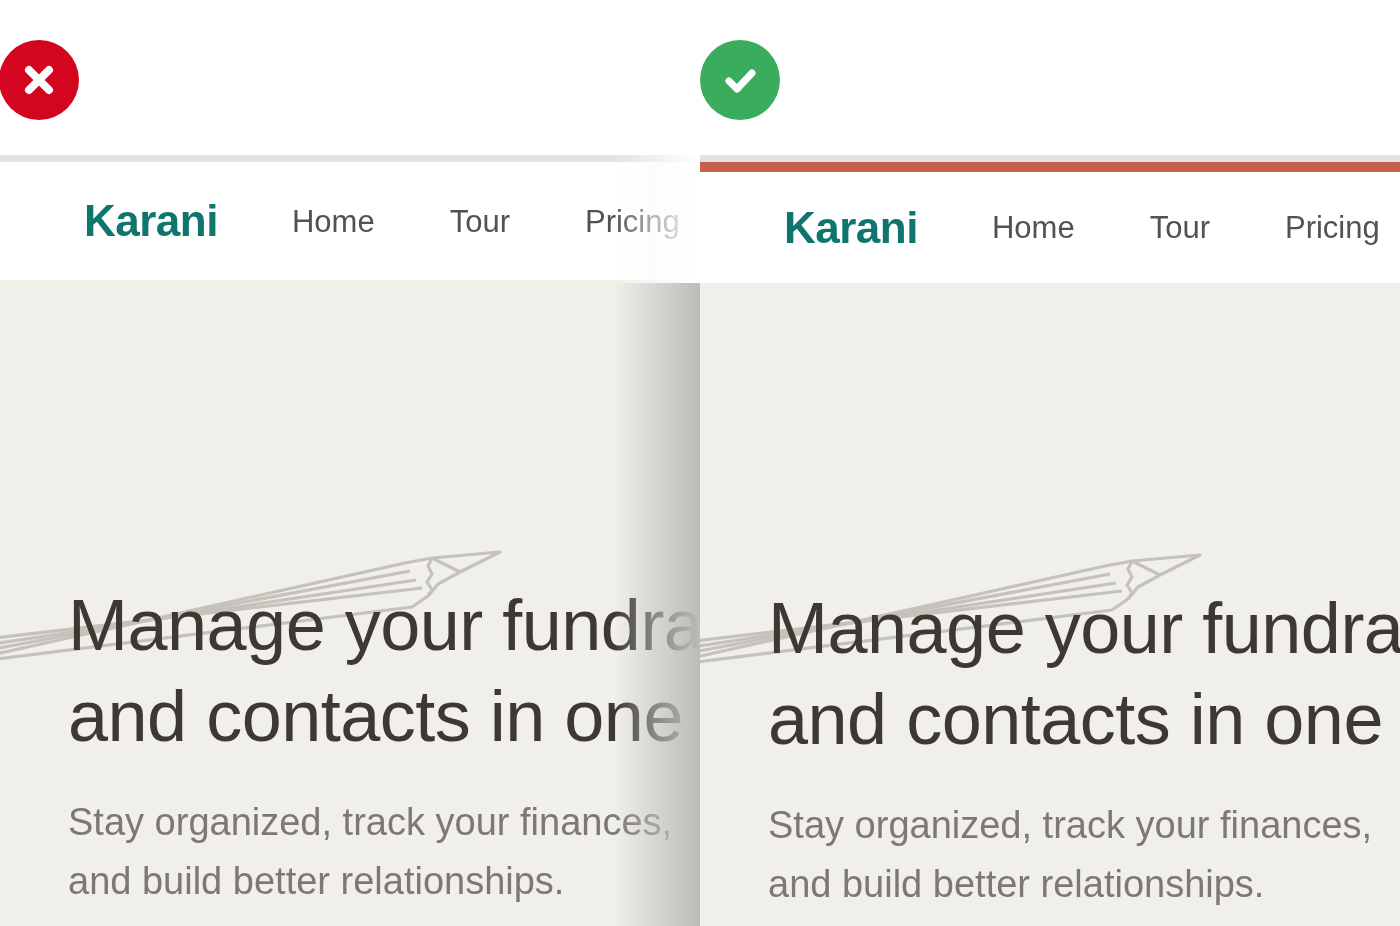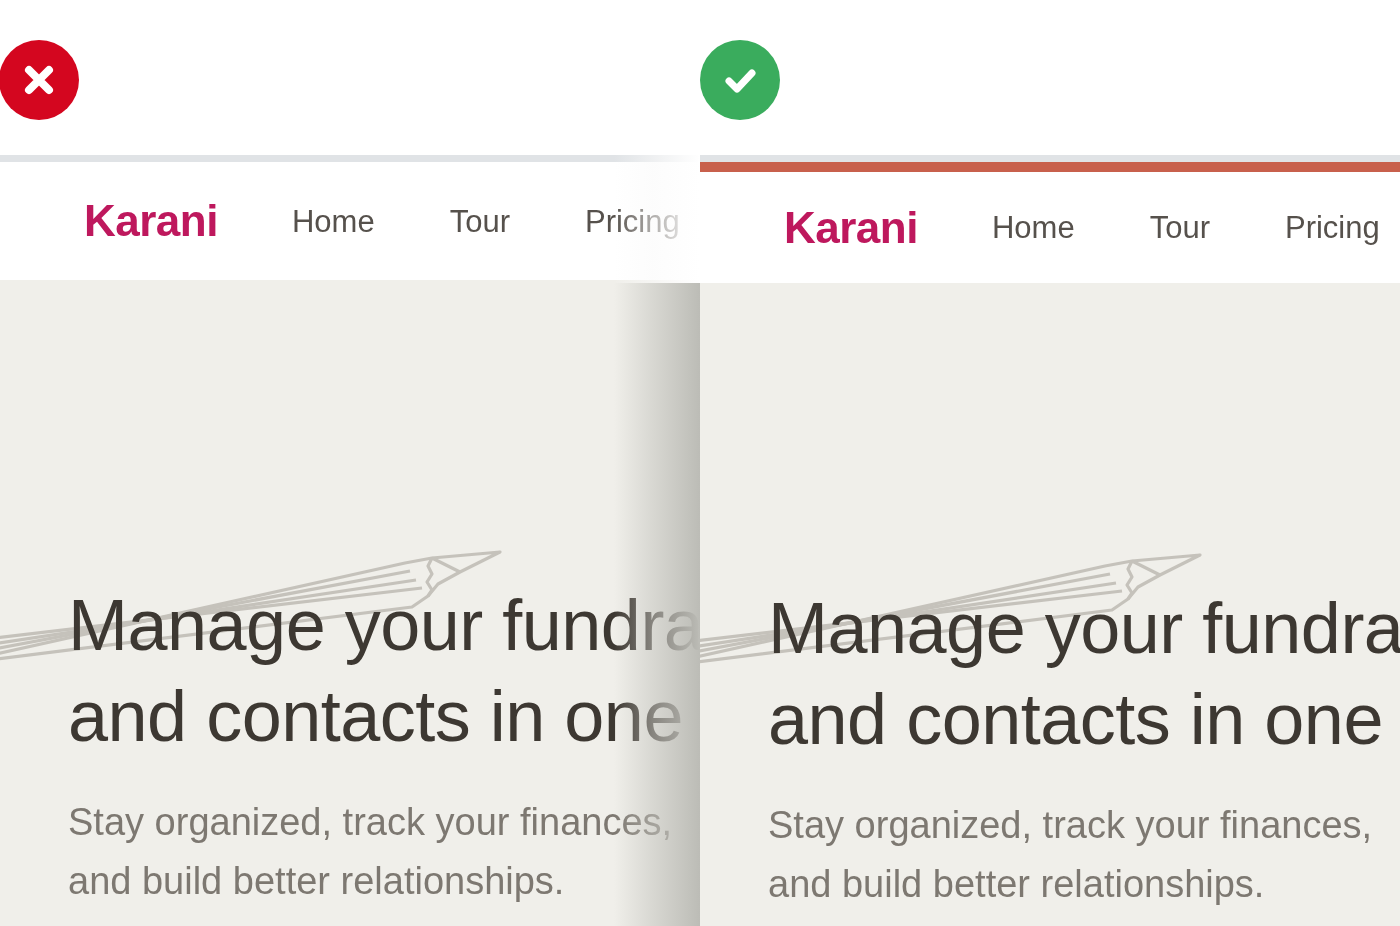--- a/index.html
+++ b/index.html
@@ -72,21 +72,21 @@
     background: #ffffff;
     height: 111px;
     display: flex;
     align-items: center;
     box-sizing: border-box;
     padding-left: 84px;
   }
   .brand {
     font-size: 44px;
     font-weight: bold;
-    color: #be185d;
+    color: #0f766e;
     letter-spacing: -0.5px;
     line-height: 1;
     margin-right: 74px;
     white-space: nowrap;
   }
   .nav-links {
     display: flex;
     align-items: center;
     gap: 0;
     white-space: nowrap;

